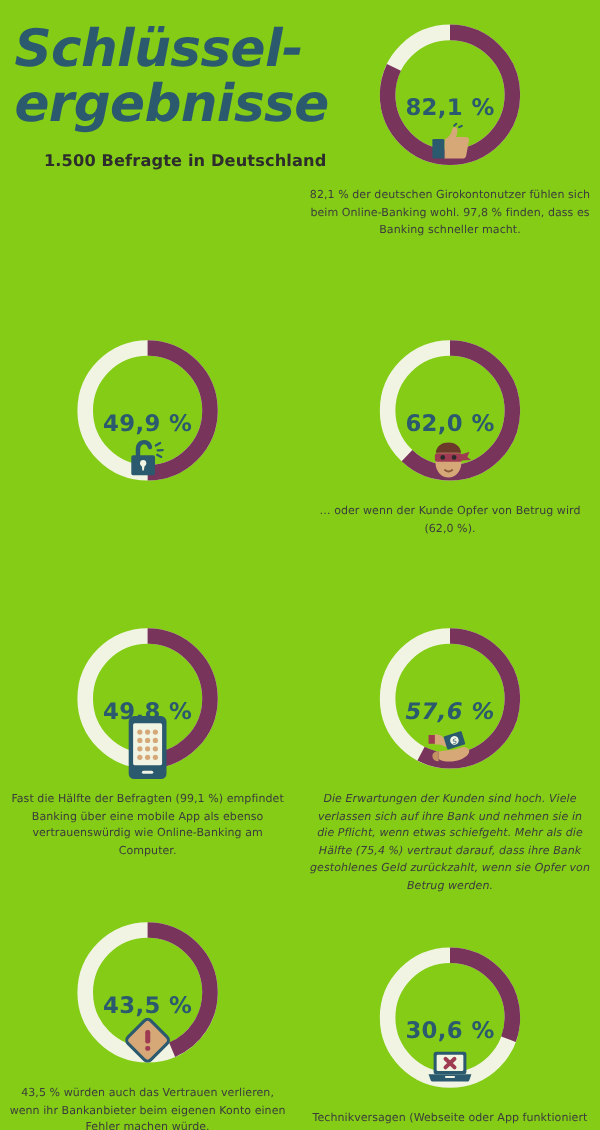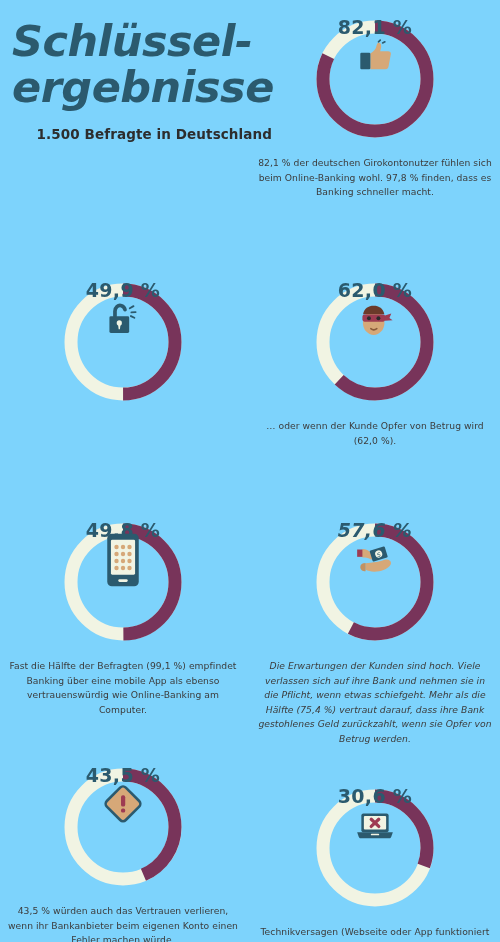--- a/index.html
+++ b/index.html
@@ -5,21 +5,21 @@
   * { margin:0; padding:0; box-sizing:border-box; }
   html,body{
     width:500px; height:942px;
     background:#e7ecc8;
     font-family:"DejaVu Sans", sans-serif;
     overflow:hidden;
   }
   #page{
     position:relative;
     width:500px; height:942px;
-    background:#7dd3fc;
+    background:#84cc16;
   }
 
   
   .header{
     position:absolute;
     left:12px; top:18px;
     width:260px;
   }
   .title{
     font-family:"DejaVu Sans", sans-serif;
@@ -57,21 +57,21 @@
   }
   .donut-wrap svg{ display:block; width:118px; height:118px; }
 
   .donut-inner{
     position:absolute;
     left:0; top:0;
     width:118px; height:118px;
     display:flex;
     flex-direction:column;
     align-items:center;
-    justify-content:flex-start;
+    justify-content:flex-end;
     gap:2px;
   }
   .pct{
     font-size:19px;
     font-weight:700;
     color:#2b5a6e;
     letter-spacing:0.3px;
     line-height:1;
     margin-top:-2px;
   }

